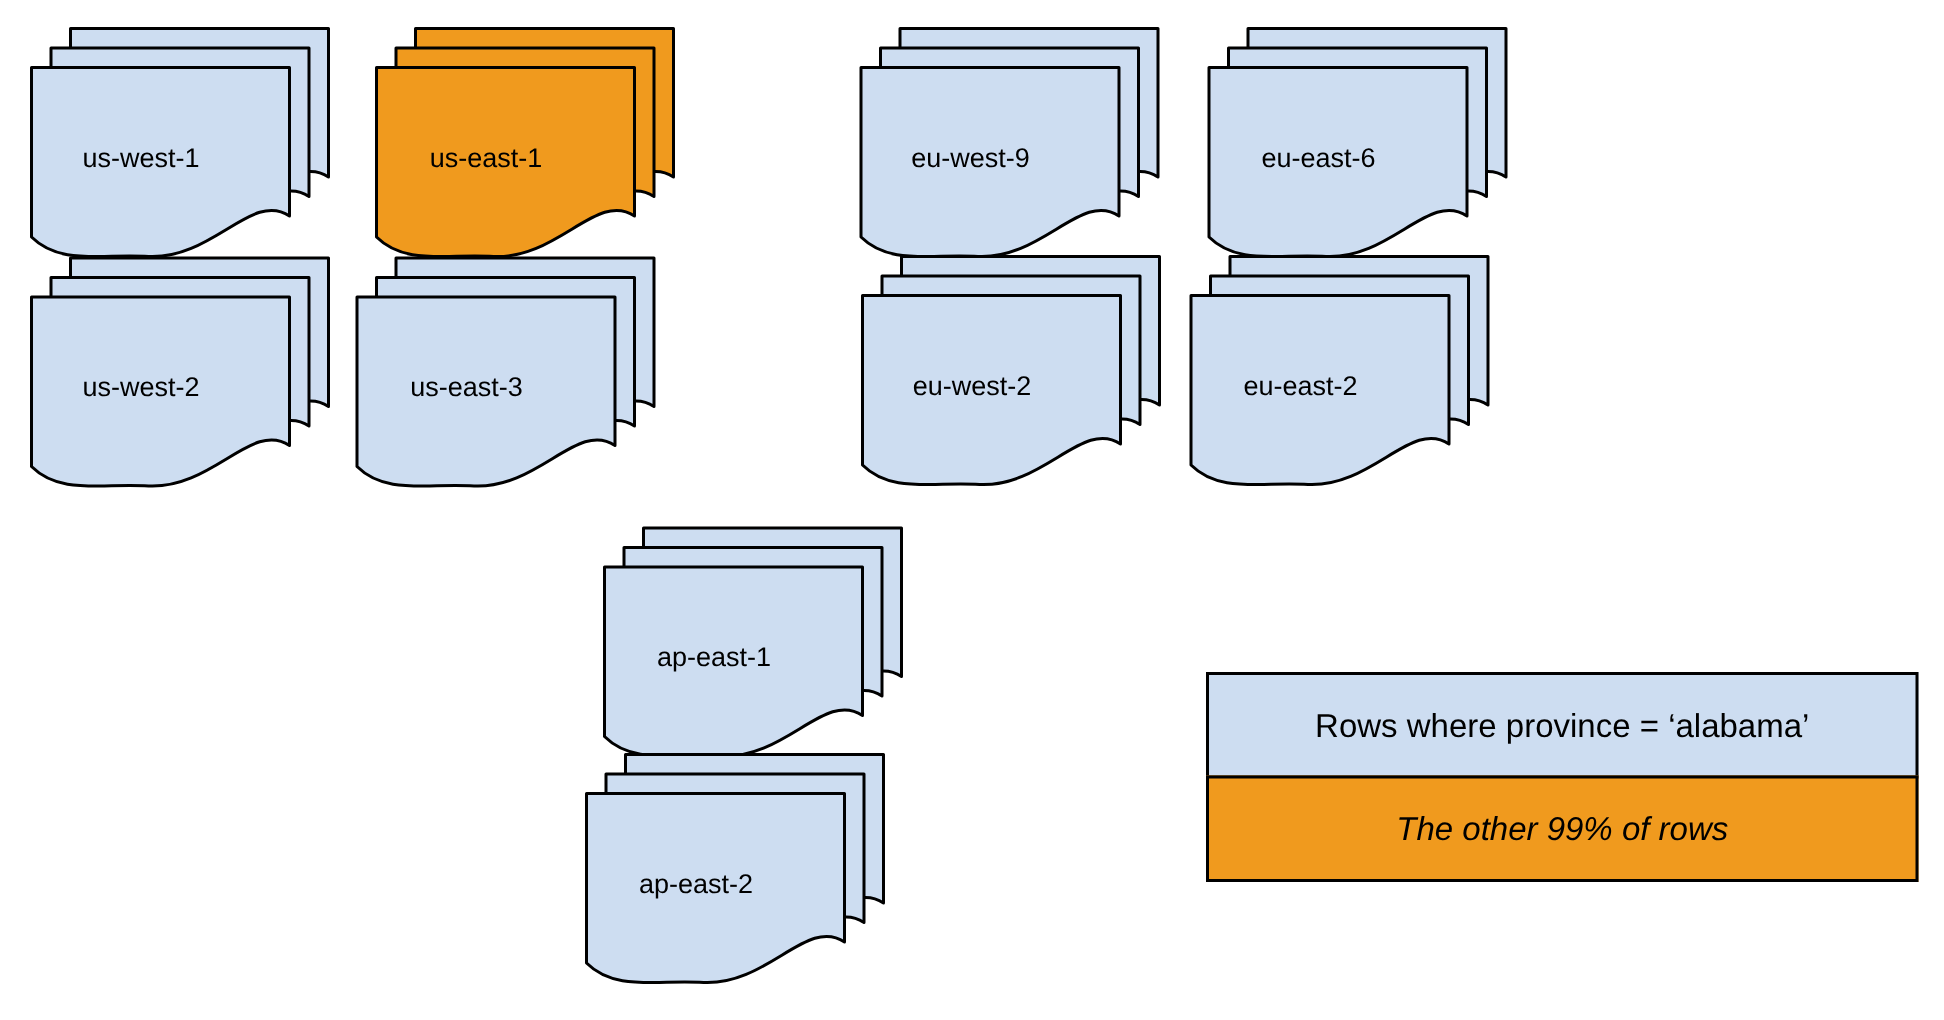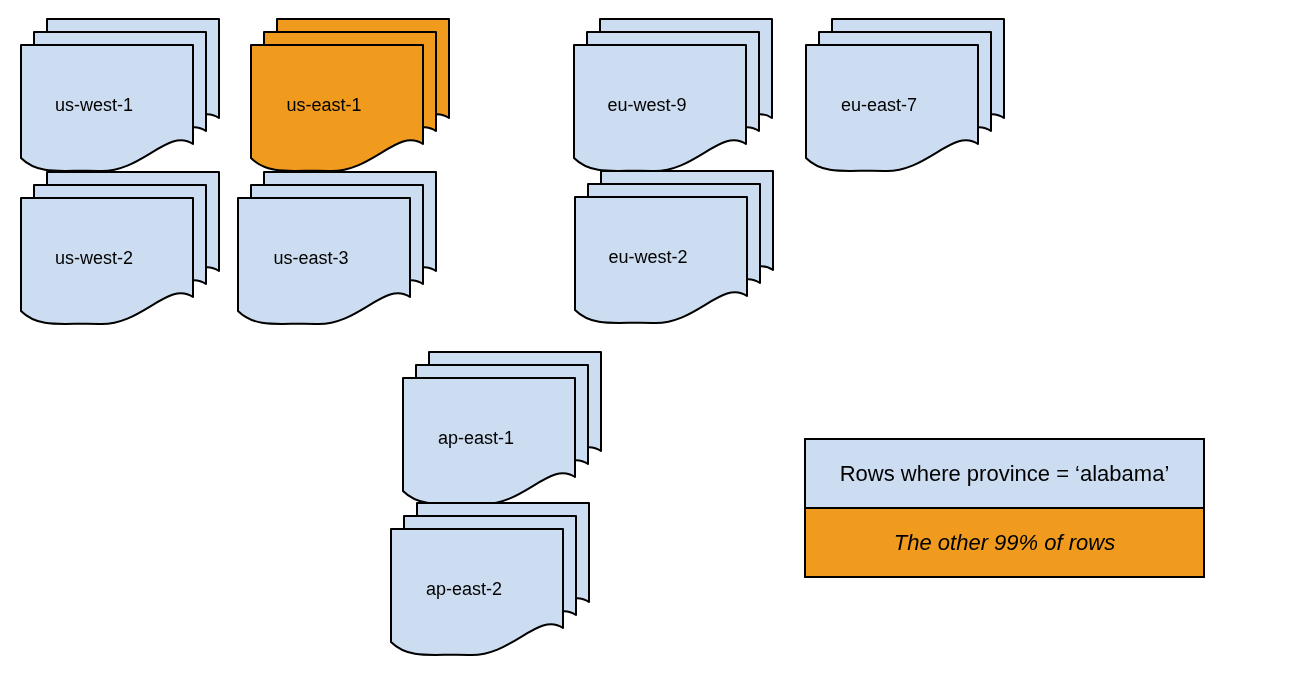--- a/index.html
+++ b/index.html
@@ -22,21 +22,21 @@
     stroke-linejoin: round;
   }
   .stack.highlight .doc-page { fill: var(--highlight-color, #f09a1e); }
   .stack-label {
     position: absolute; left: 0; top: 76px; width: 148px;
     text-align: center; font-size: 18px; line-height: 22px;
     white-space: nowrap;
   }
 
   
-  .legend { position: absolute; left: 804px; top: 438px; width: 401px; border-radius: 25px; }
+  .legend { position: absolute; left: 804px; top: 448px; width: 475px; border-radius: 25px; }
   .legend-row {
     box-sizing: border-box; height: 71px;
     border: 2px solid var(--stroke-color, #000);
     display: flex; align-items: center; justify-content: center;
     font-size: 22px;
   }
   .legend-row + .legend-row { margin-top: -2px; }
   .legend-row.swatch-blue   { background: var(--page-color, #cdddf1); }
   .legend-row.swatch-orange { background: var(--highlight-color, #f09a1e); font-style: italic; }
 </style>
@@ -95,32 +95,40 @@
     </svg>
     <div class="stack-label">eu-west-9</div>
   </div>
 
   <div class="stack" style="left:805px;top:18px">
     <svg width="200" height="154">
       <use href="#doc-shape" class="doc-page" x="26" y="0"></use>
       <use href="#doc-shape" class="doc-page" x="13" y="13"></use>
       <use href="#doc-shape" class="doc-page" x="0" y="26"></use>
     </svg>
-    <div class="stack-label">eu-east-7</div>
+    <div class="stack-label">eu-east-6</div>
   </div>
 
   <div class="stack" style="left:574px;top:170px">
     <svg width="200" height="154">
       <use href="#doc-shape" class="doc-page" x="26" y="0"></use>
       <use href="#doc-shape" class="doc-page" x="13" y="13"></use>
       <use href="#doc-shape" class="doc-page" x="0" y="26"></use>
     </svg>
     <div class="stack-label">eu-west-2</div>
   </div>
 
+  <div class="stack" style="left:793px;top:170px">
+    <svg width="200" height="154">
+      <use href="#doc-shape" class="doc-page" x="26" y="0"></use>
+      <use href="#doc-shape" class="doc-page" x="13" y="13"></use>
+      <use href="#doc-shape" class="doc-page" x="0" y="26"></use>
+    </svg>
+    <div class="stack-label">eu-east-2</div>
+  </div>
 
   <div class="stack" style="left:402px;top:351px">
     <svg width="200" height="154">
       <use href="#doc-shape" class="doc-page" x="26" y="0"></use>
       <use href="#doc-shape" class="doc-page" x="13" y="13"></use>
       <use href="#doc-shape" class="doc-page" x="0" y="26"></use>
     </svg>
     <div class="stack-label">ap-east-1</div>
   </div>
 

